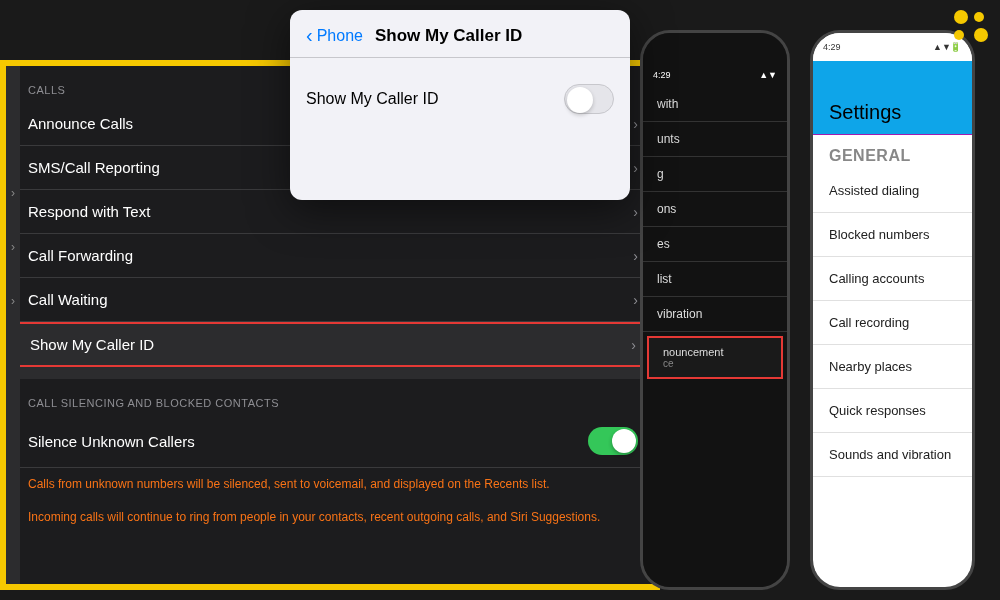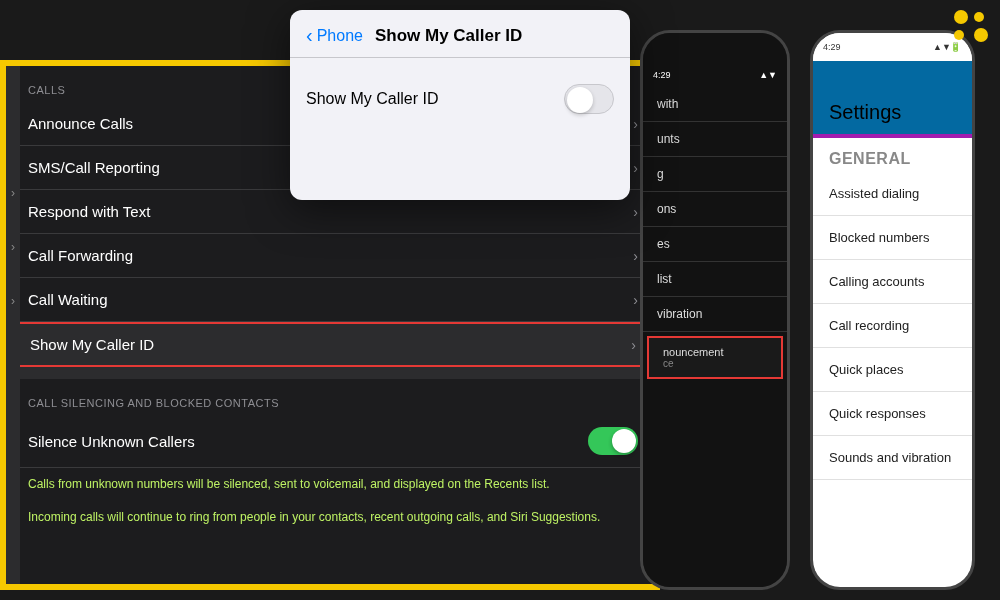--- a/index.html
+++ b/index.html
@@ -123,21 +123,21 @@
       width: 24px;
       height: 24px;
       border-radius: 50%;
       background: white;
       box-shadow: 0 2px 4px rgba(0,0,0,0.3);
       transition: left 0.2s;
     }
     .toggle-on .toggle-knob { left: 24px; }
 
     .silence-description {
-      color: #bef264;
+      color: #f97316;
       font-size: 12px;
       line-height: 1.4;
       padding: 8px 16px;
     }
 
     
     .ios-modal {
       position: absolute;
       top: 10px;
       left: 290px;
@@ -277,23 +277,23 @@
     }
 
     .android-screen-right {
       width: 100%;
       height: 100%;
       background: #ffffff;
       overflow: hidden;
     }
 
     .android-header-right {
-      background: #0369a1;
+      background: #0ea5e9;
       padding: 40px 16px 10px;
-      border-bottom: 4px solid #a21caf;
+      border-bottom: 1px solid #a21caf;
     }
 
     .android-header-title {
       font-size: 20px;
       font-weight: 400;
       color: #000;
     }
 
     .android-right-item {
       padding: 14px 16px;
@@ -485,17 +485,17 @@
     <div class="android-header-right">
       <div class="android-header-title">Settings</div>
     </div>
 
 
     <div class="android-right-section">GENERAL</div>
     <div class="android-right-item">Assisted dialing</div>
     <div class="android-right-item">Blocked numbers</div>
     <div class="android-right-item">Calling accounts</div>
     <div class="android-right-item">Call recording</div>
-    <div class="android-right-item">Quick places</div>
+    <div class="android-right-item">Nearby places</div>
     <div class="android-right-item">Quick responses</div>
     <div class="android-right-item">Sounds and vibration</div>
   </div>
 </div>
 
 </body></html>

